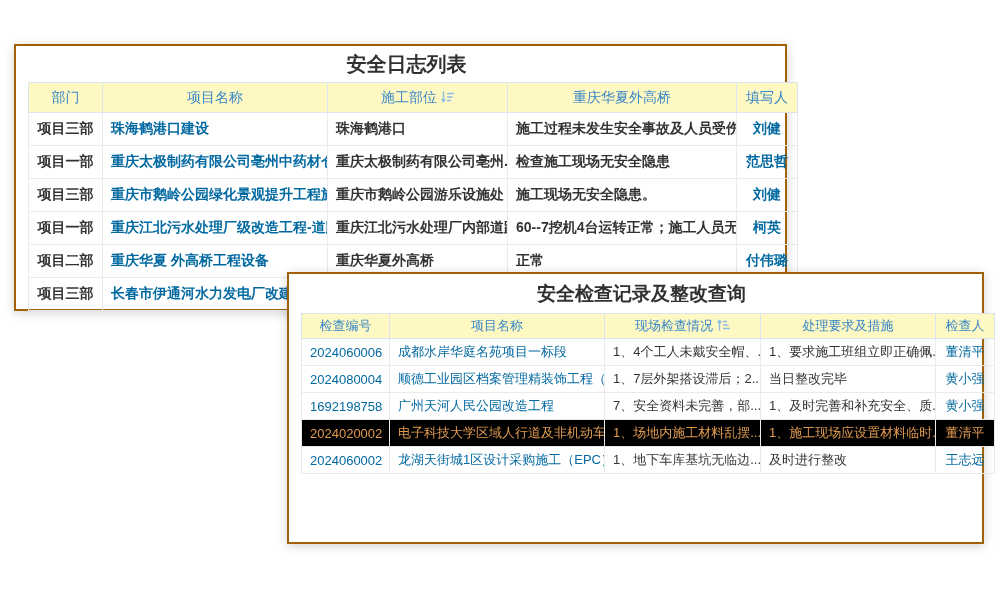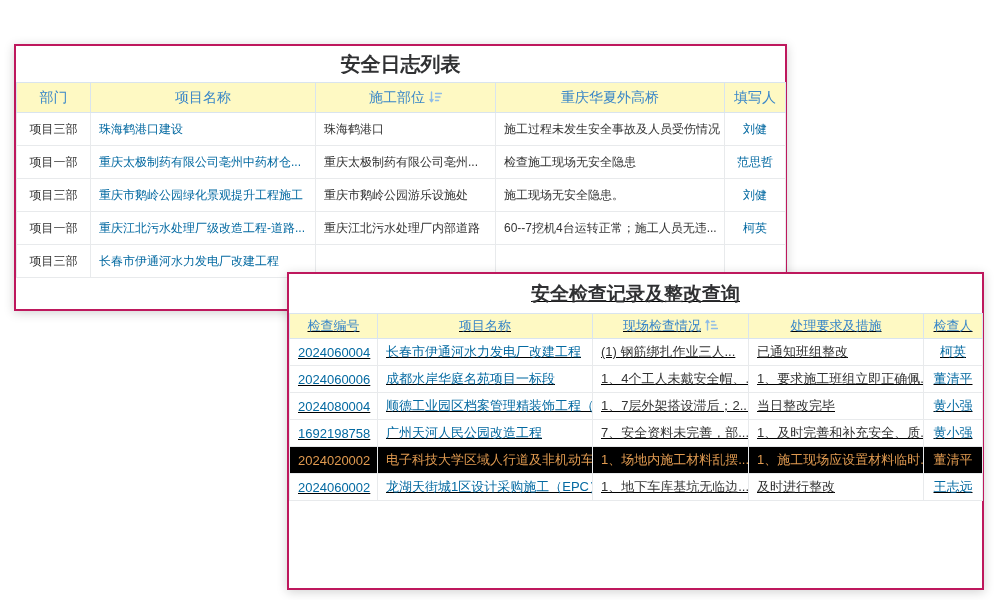--- a/index.html
+++ b/index.html
@@ -2,38 +2,38 @@
 <html><head>
 <meta charset="utf-8">
 <style>
   html,body{margin:0;padding:0;background:#ffffff;}
   body{
     position:relative;width:1000px;height:600px;overflow:hidden;
     font-family:"Liberation Sans","DejaVu Sans",sans-serif;
   }
   .panel{
     position:absolute;background:#ffffff;box-sizing:border-box;
-    border:2px solid #be185d;box-shadow:0 2px 10px rgba(0,0,0,0.18);
+    border:2px solid #a16207;box-shadow:0 2px 10px rgba(0,0,0,0.18);padding-left:12px;
   }
   #panel-log{left:14px;top:44px;width:773px;height:267px;z-index:1;}
-  #panel-insp{left:287px;top:272px;width:697px;height:318px;z-index:2;text-decoration:underline;}
+  #panel-insp{left:287px;top:272px;width:697px;height:272px;z-index:2;}
   .panel-title{text-align:center;font-weight:bold;color:#303133;}
   #panel-log .panel-title{font-size:20px;line-height:36px;height:36px;}
   #panel-insp .panel-title{font-size:19px;line-height:39px;height:39px;}
   table{border-collapse:collapse;table-layout:fixed;width:100%;}
   th,td{
     border:1px solid #e8eaec;overflow:hidden;white-space:nowrap;
     padding:0 8px;box-sizing:border-box;
   }
   th{
     background:#fef9c3;color:#3a87c8;font-weight:normal;text-align:center;
     border-color:#d9e4ee;
   }
   #panel-log th{height:30px;font-size:14px;}
-  #panel-log td{height:33px;font-size:12px;}
+  #panel-log td{height:33px;font-size:14px;font-weight:bold;}
   #panel-insp th{height:25px;font-size:13px;}
   #panel-insp td{height:27px;font-size:13px;}
   td.t-center{text-align:center;}
   td.t-left{text-align:left;}
   .t-dark{color:#333333;}
   .t-link{color:#0369a1;cursor:pointer;}
   tr.row-hl td{background:#000000;}
   tr.row-hl td, tr.row-hl td span{color:#e09a50 !important;}
   .sort-icon{display:inline-block;vertical-align:-1px;margin-left:4px;}
   .sort-icon svg{display:block;}
@@ -90,20 +90,27 @@
         <td class="t-center t-link">刘健</td>
       </tr>
       <tr>
         <td class="t-center t-dark">项目一部</td>
         <td class="t-left t-link">重庆江北污水处理厂级改造工程-道路...</td>
         <td class="t-left t-dark">重庆江北污水处理厂内部道路</td>
         <td class="t-left t-dark">60--7挖机4台运转正常；施工人员无违...</td>
         <td class="t-center t-link">柯英</td>
       </tr>
       <tr>
+        <td class="t-center t-dark">项目二部</td>
+        <td class="t-left t-link">重庆华夏 外高桥工程设备</td>
+        <td class="t-left t-dark">重庆华夏外高桥</td>
+        <td class="t-left t-dark">正常</td>
+        <td class="t-center t-link">付伟璐</td>
+      </tr>
+      <tr>
         <td class="t-center t-dark">项目三部</td>
         <td class="t-left t-link">长春市伊通河水力发电厂改建工程</td>
         <td class="t-left t-dark"></td>
         <td class="t-left t-dark"></td>
         <td class="t-center t-link"></td>
       </tr>
     </tbody>
   </table>
 </div>
 
@@ -127,27 +134,20 @@
                 <path d="M2.5 1.5L4 3.5"></path>
                 <path d="M6.5 2.5h3"></path>
                 <path d="M6.5 6h4.5"></path>
                 <path d="M6.5 9.5h6"></path>
               </svg></span></th>
         <th>处理要求及措施</th>
         <th>检查人</th>
       </tr>
     </thead>
     <tbody>
-      <tr>
-        <td class="t-center t-link">2024060004</td>
-        <td class="t-left t-link">长春市伊通河水力发电厂改建工程</td>
-        <td class="t-left t-dark">(1) 钢筋绑扎作业三人...</td>
-        <td class="t-left t-dark">已通知班组整改</td>
-        <td class="t-center t-link">柯英</td>
-      </tr>
       <tr>
         <td class="t-center t-link">2024060006</td>
         <td class="t-left t-link">成都水岸华庭名苑项目一标段</td>
         <td class="t-left t-dark">1、4个工人未戴安全帽、...</td>
         <td class="t-left t-dark">1、要求施工班组立即正确佩...</td>
         <td class="t-center t-link">董清平</td>
       </tr>
       <tr>
         <td class="t-center t-link">2024080004</td>
         <td class="t-left t-link">顺德工业园区档案管理精装饰工程（一标段</td>

